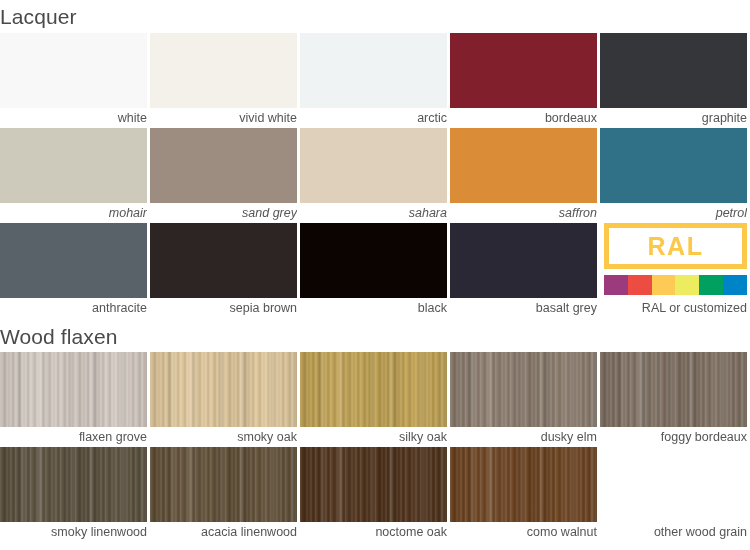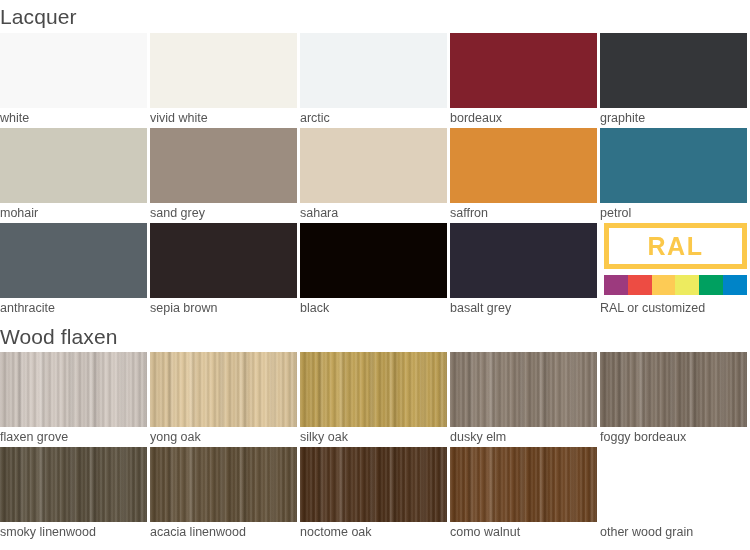--- a/index.html
+++ b/index.html
@@ -37,20 +37,21 @@
     position: absolute;
     left: 0;
     width: 750px;
     display: flex;
     gap: 3px;
   }
   .cell {
     width: 147px;
     flex: 0 0 147px;
     position: relative;
+    text-align: right;
   }
   .swatch {
     width: 147px;
     height: 75px;
     display: block;
   }
   .swatch.empty {
     background: #ffffff;
   }
   .cell-label {
@@ -58,21 +59,21 @@
     font-size: 12.5px;
     line-height: 17px;
     color: #555555;
     padding-top: 2px;
     white-space: nowrap;
     overflow: hidden;
   }
 
   
   #lacquer-row-0 { top: 33px; }
-  #lacquer-row-1 { top: 128px; }
+  #lacquer-row-1 { top: 128px; font-style: italic; }
   #lacquer-row-2 { top: 223px; }
   #wood-row-0    { top: 352px; }
   #wood-row-1    { top: 447px; }
 
   
   .swatch.wood {
     position: relative;
     overflow: hidden;
   }
   .swatch.wood::before,
@@ -248,21 +249,21 @@
 
   <h2 class="section-heading" id="heading-wood">Wood flaxen</h2>
 
   <div class="grid-row" id="wood-row-0">
     <div class="cell">
       <span class="swatch wood" style="background-color: rgb(213, 203, 195);"></span>
       <span class="cell-label">flaxen grove</span>
     </div>
     <div class="cell">
       <span class="swatch wood" style="background-color: rgb(226, 201, 156);"></span>
-      <span class="cell-label">yong oak</span>
+      <span class="cell-label">smoky oak</span>
     </div>
     <div class="cell">
       <span class="swatch wood" style="background-color: rgb(194, 162, 80);"></span>
       <span class="cell-label">silky oak</span>
     </div>
     <div class="cell">
       <span class="swatch wood" style="background-color: rgb(138, 123, 108);"></span>
       <span class="cell-label">dusky elm</span>
     </div>
     <div class="cell">

